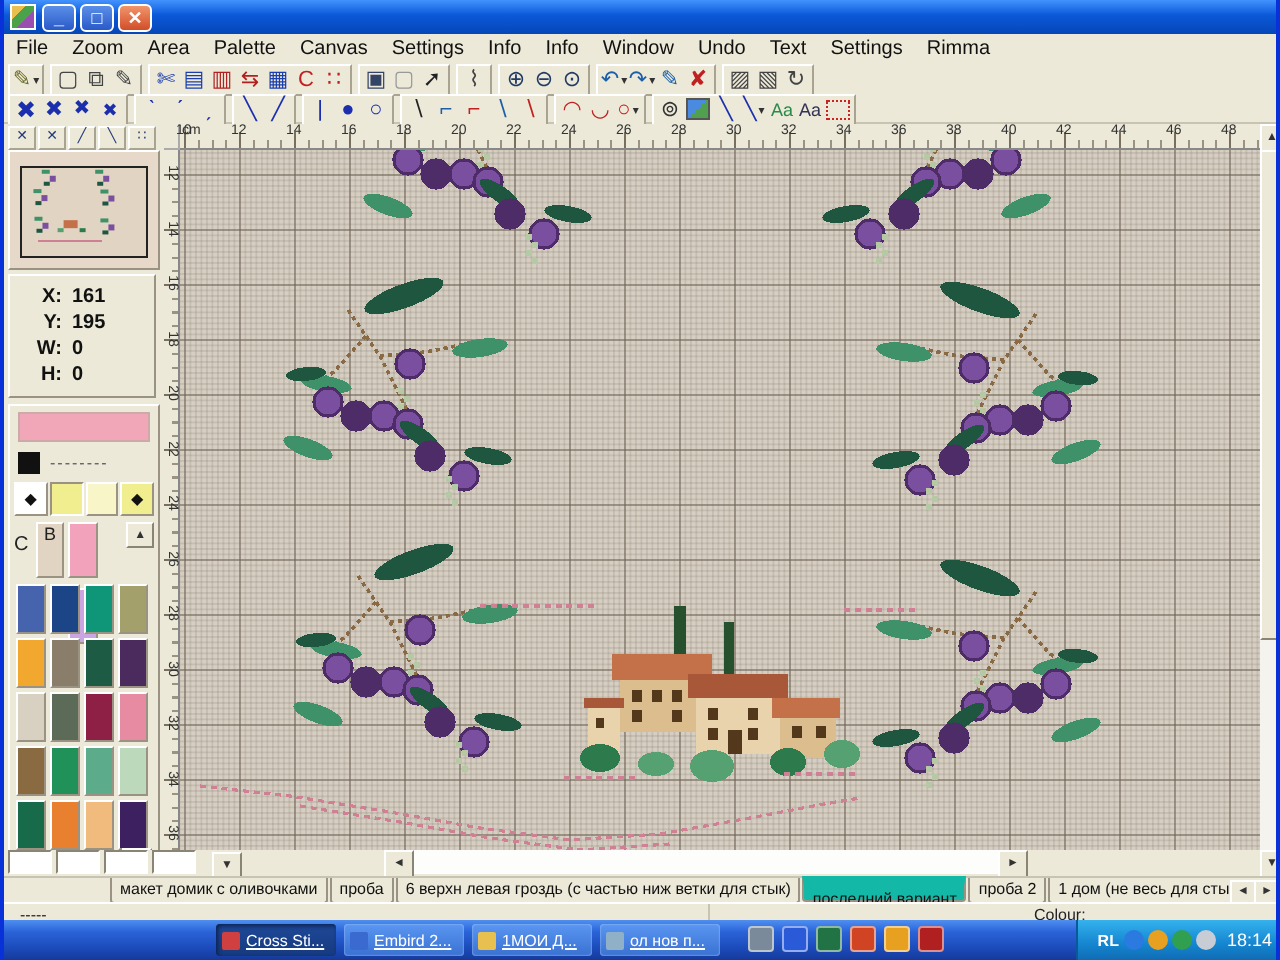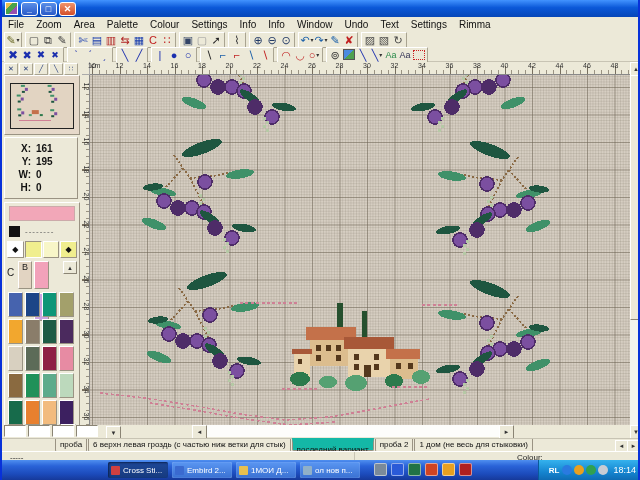--- a/index.html
+++ b/index.html
@@ -109,21 +109,21 @@
     background:linear-gradient(#4f8ff0,#2a63d8 30%,#1c4bbb 70%,#16399a);}
   #startbtn{position:absolute;left:0;top:0;height:20px;width:86px;display:flex;align-items:center;
     background:linear-gradient(#56b356,#2f8b2f 60%,#247524);border-radius:0 9px 9px 0;
     color:#fff;font-size:12px;font-style:italic;font-weight:bold;padding-left:6px;box-sizing:border-box;
     text-shadow:1px 1px 1px #14491a;}
   .flag{width:13px;height:12px;margin-right:4px;border-radius:2px;
     background:conic-gradient(#e23a2e 0 25%,#6fbf44 25% 50%,#2e66d8 50% 75%,#f0b53a 75%);}
   #tasks{position:absolute;left:106px;top:2px;display:flex;gap:4px;}
   .task{width:60px;height:16px;border-radius:2px;display:flex;align-items:center;gap:3px;padding:0 3px;box-sizing:border-box;
     background:linear-gradient(#5a96f2,#3a71d2);color:#fff;font-size:8px;white-space:nowrap;overflow:hidden;
-    box-shadow:inset 0 0 1px #bcd4f8;}
+    box-shadow:inset 0 0 1px #bcd4f8;text-decoration:underline;}
   .task.active{background:linear-gradient(#1e4898,#163a7e);box-shadow:inset 1px 1px 2px #0c2350;}
   .tico16{width:9px;height:9px;flex:0 0 9px;border-radius:1px;}
   #quick{position:absolute;left:372px;top:3px;display:flex;gap:4px;}
   .qico{width:13px;height:13px;border-radius:2px;border:1px solid rgba(255,255,255,.5);box-sizing:border-box;}
   #tray{position:absolute;right:0;top:0;height:20px;display:flex;align-items:center;gap:3px;padding:0 6px 0 10px;
     background:linear-gradient(#35b2ee,#1585d0 60%,#0f6cb4);border-left:1px solid #0a5a9a;}
   #trayrl{color:#fff;font-size:8px;font-weight:bold;}
   #trayicons{display:flex;gap:2px;}
   .trico{width:10px;height:10px;border-radius:5px;}
   #clock{color:#fff;font-size:9px;margin-left:2px;}
@@ -139,21 +139,21 @@
       <span class="wbtn">□</span>
       <span class="wbtn close">✕</span>
     </span>
   </div>
 
   <div id="menubar">
       <span class="mitem">File</span>
       <span class="mitem">Zoom</span>
       <span class="mitem">Area</span>
       <span class="mitem">Palette</span>
-      <span class="mitem">Colour</span>
+      <span class="mitem">Canvas</span>
       <span class="mitem">Settings</span>
       <span class="mitem">Info</span>
       <span class="mitem">Info</span>
       <span class="mitem">Window</span>
       <span class="mitem">Undo</span>
       <span class="mitem">Text</span>
       <span class="mitem">Settings</span>
       <span class="mitem">Rimma</span>
     </div>
   <div id="tbrow1" class="tbar">
@@ -724,20 +724,21 @@
     <div id="hscroll">
       <span class="scrbtn">◄</span>
       <div class="htrack"></div>
       <span class="scrbtn">►</span>
     </div>
     <span class="scrbtn" id="vscrolldown">▼</span>
   </div>
 
   <div id="tabsrow">
     <div id="tabs">
+        <span class="tab">макет домик с оливочками</span>
         <span class="tab">проба</span>
         <span class="tab">6 верхн левая гроздь (с частью ниж ветки для стык)</span>
         <span class="tab active">последний вариант</span>
         <span class="tab">проба 2</span>
         <span class="tab">1 дом (не весь для стыковки)</span>
       </div>
     <span class="scrbtn" id="tabscrl">◄</span>
     <span class="scrbtn" id="tabscrr">►</span>
   </div>
 

